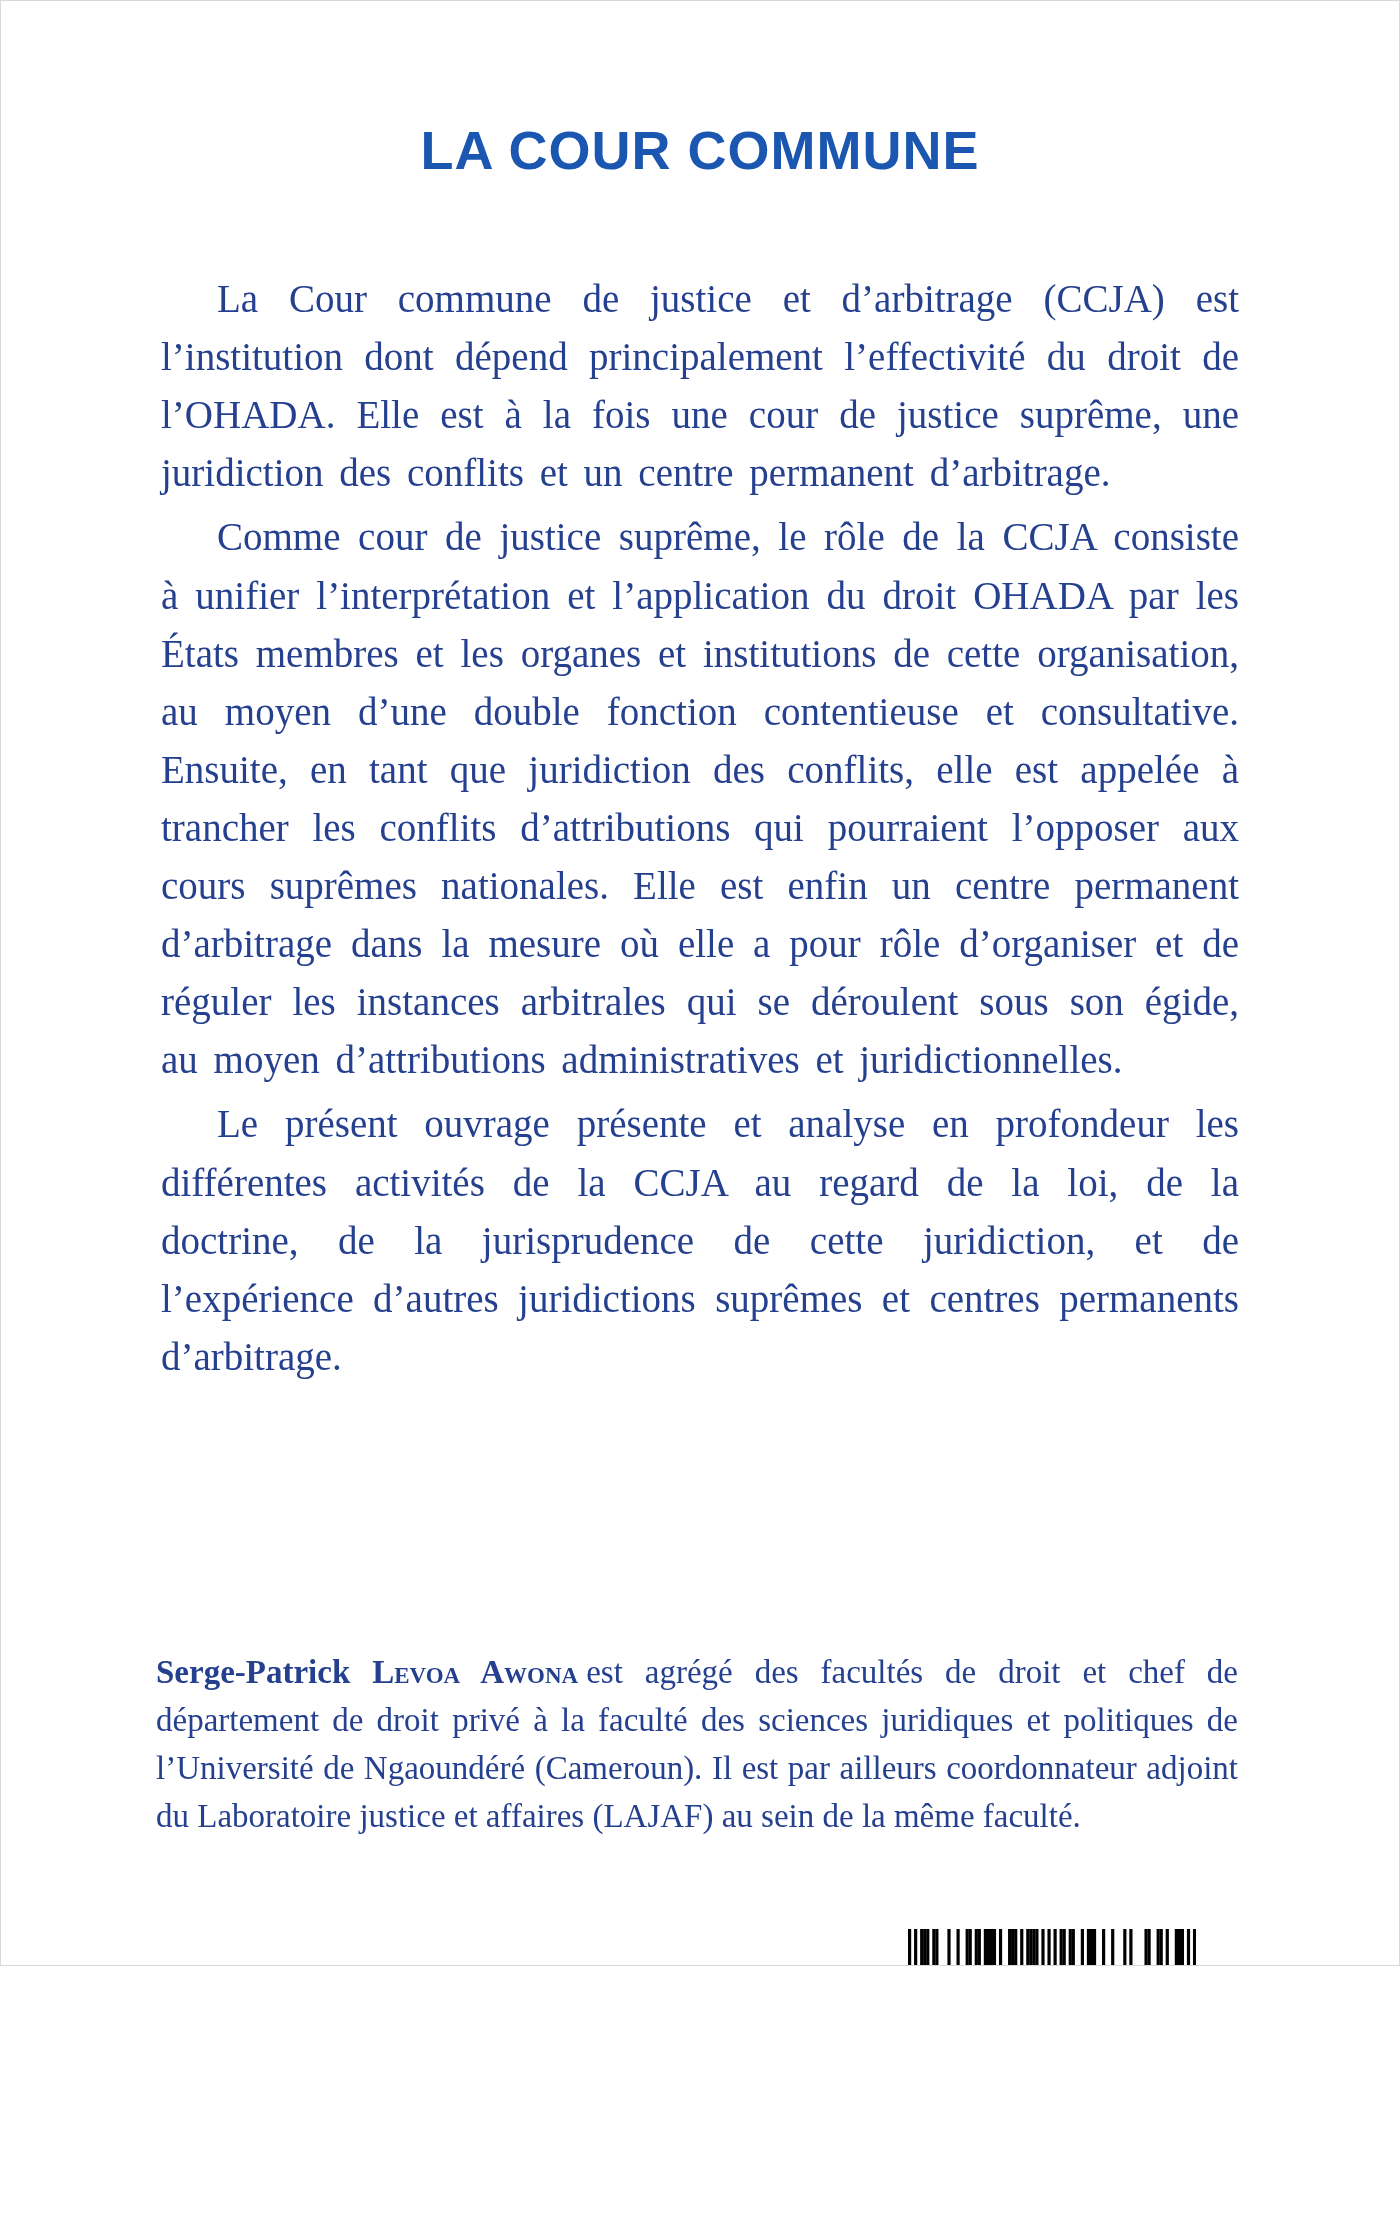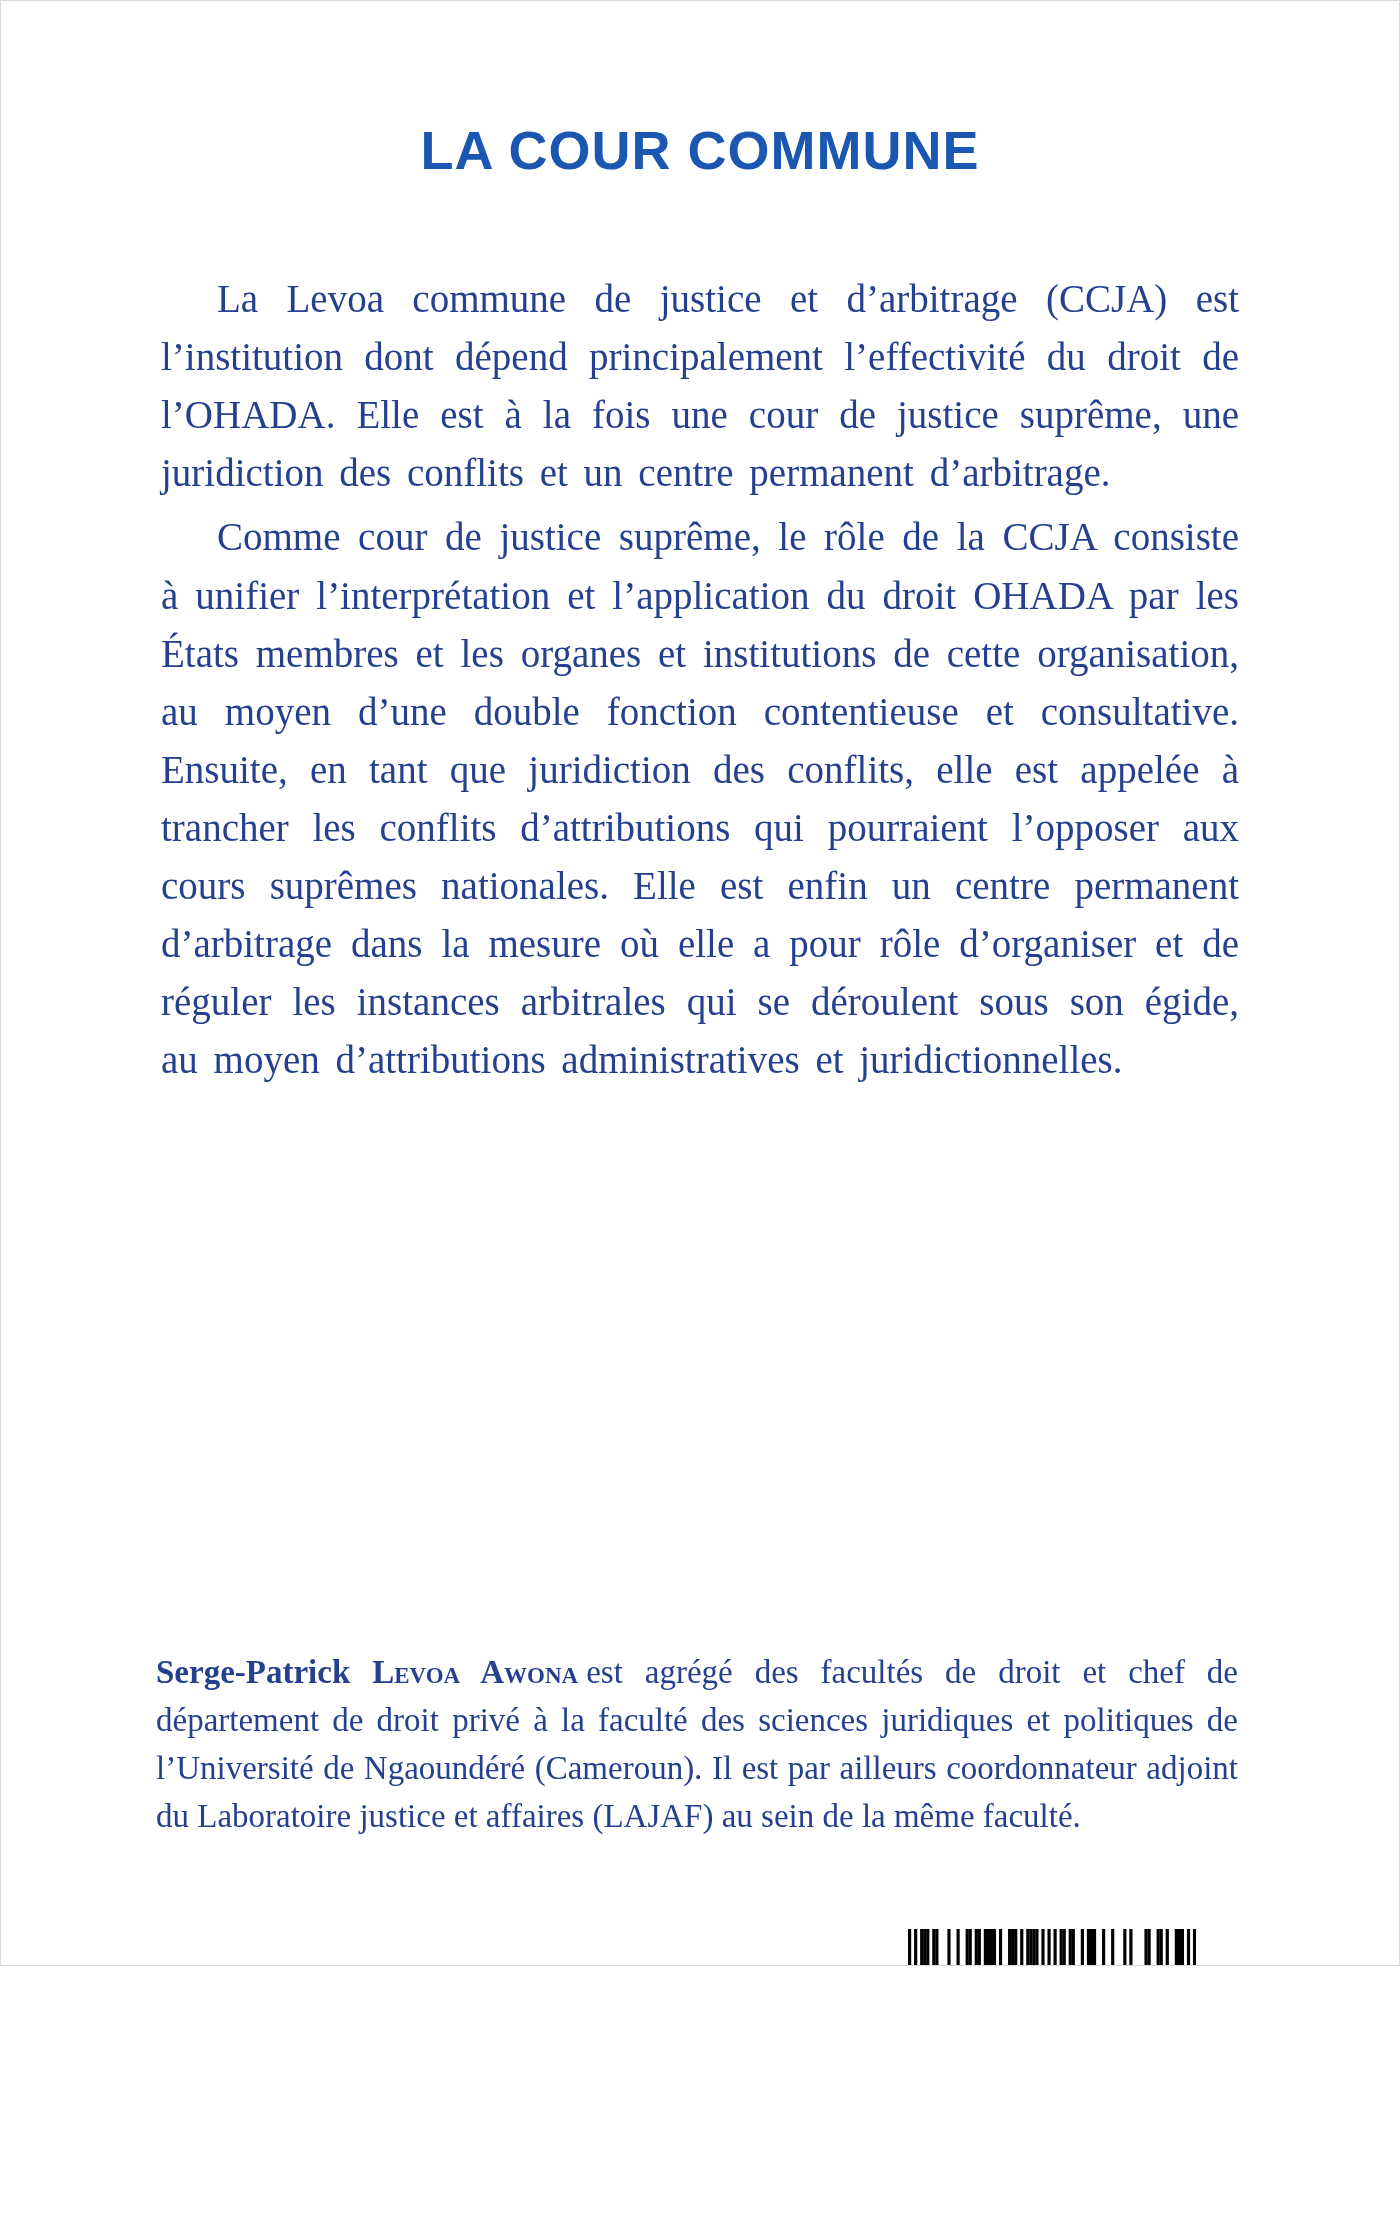--- a/index.html
+++ b/index.html
@@ -102,22 +102,23 @@
 </head>
 <body>
 
 <div class="page">
 
   <h1 class="title">
     <span>LA COUR COMMUNE</span>
   </h1>
 
   <div class="body-text">
-    <p>La Levoa commune de justice et d’arbitrage (CCJA) est l’institution dont dépend principalement l’effectivité du droit de l’OHADA. Elle est à la fois une cour de justice suprême, une juridiction des conflits et un centre permanent d’arbitrage.</p>
+    <p>La Cour commune de justice et d’arbitrage (CCJA) est l’institution dont dépend principalement l’effectivité du droit de l’OHADA. Elle est à la fois une cour de justice suprême, une juridiction des conflits et un centre permanent d’arbitrage.</p>
     <p>Comme cour de justice suprême, le rôle de la CCJA consiste à unifier l’interprétation et l’application du droit OHADA par les États membres et les organes et institutions de cette organisation, au moyen d’une double fonction contentieuse et consultative. Ensuite, en tant que juridiction des conflits, elle est appelée à trancher les conflits d’attributions qui pourraient l’opposer aux cours suprêmes nationales. Elle est enfin un centre permanent d’arbitrage dans la mesure où elle a pour rôle d’organiser et de réguler les instances arbitrales qui se déroulent sous son égide, au moyen d’attributions administratives et juridictionnelles.</p>
+    <p>Le présent ouvrage présente et analyse en profondeur les différentes activités de la CCJA au regard de la loi, de la doctrine, de la jurisprudence de cette juridiction, et de l’expérience d’autres juridictions suprêmes et centres permanents d’arbitrage.</p>
   </div>
 
   <p class="bio"><span class="bio-name"><span>Serge-Patrick</span> <span class="sc">Levoa Awona</span></span><span>est agrégé des facultés de droit et chef de département de droit privé à la faculté des sciences juridiques et politiques de l’Université de Ngaoundéré (Cameroun). Il est par ailleurs coordonnateur adjoint du Laboratoire justice et affaires (LAJAF) au sein de la même faculté.</span></p>
 
   <div class="isbn">ISBN : 978-2-343-24861-5</div>
   <div class="price">21,50 €</div>
 
   <div class="barcode">
     <svg viewBox="0 0 95 62" preserveAspectRatio="none" xmlns="http://www.w3.org/2000/svg">
         <rect x="0" y="0" width="1.05" height="62"></rect>

